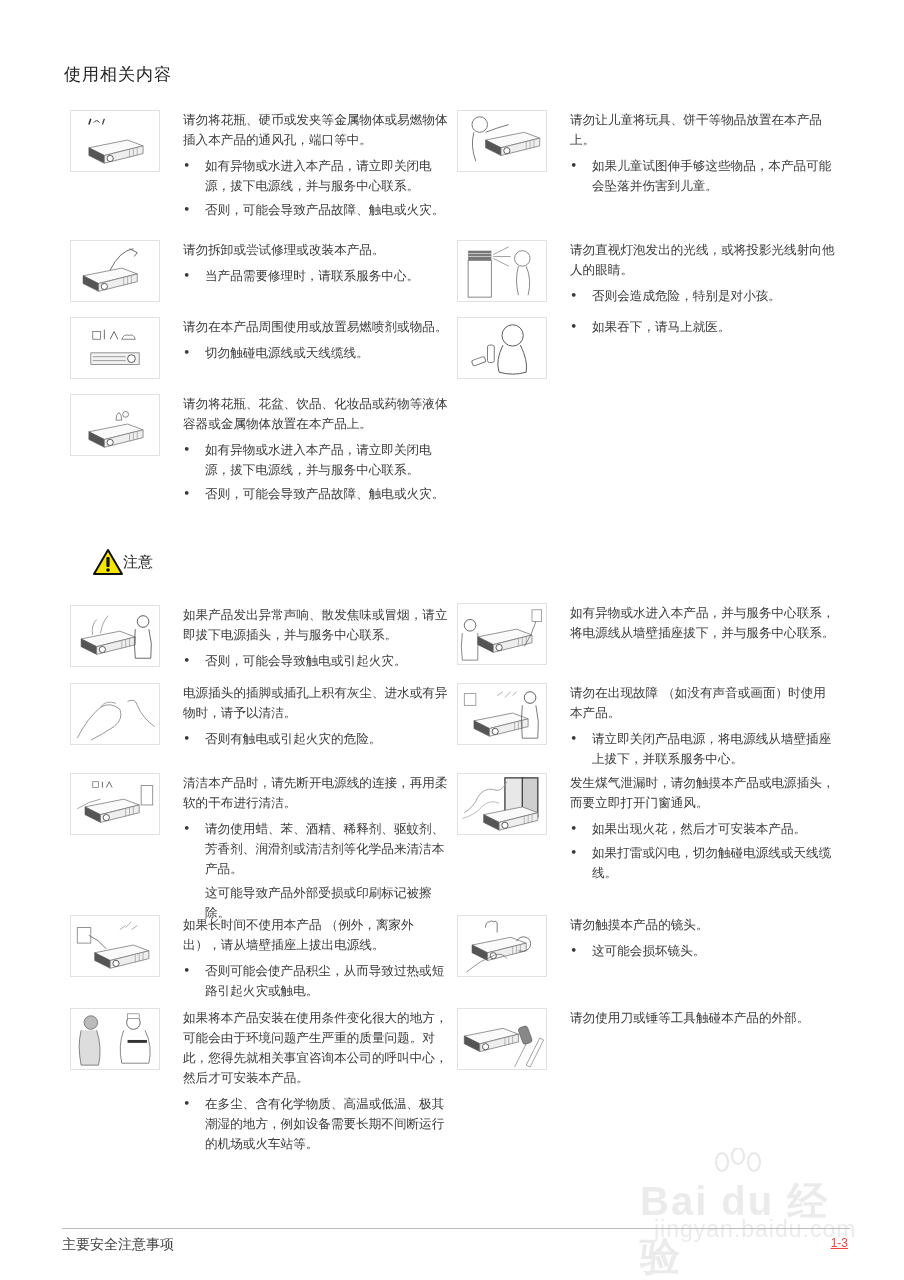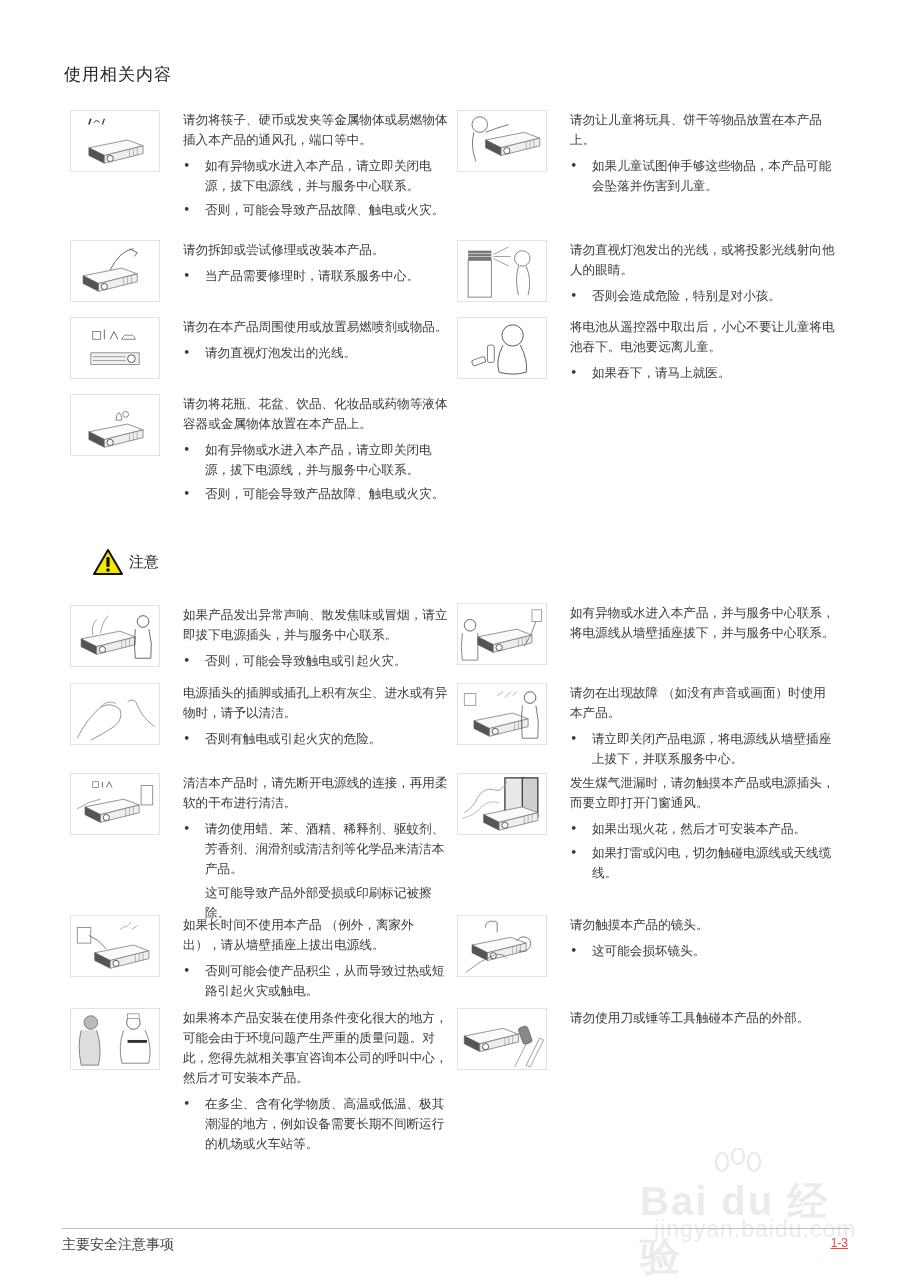--- a/index.html
+++ b/index.html
@@ -10,21 +10,21 @@
     .item { position: absolute; width: 380px; }
     .thumb { position: absolute; left: 0; top: 0; width: 90px; height: 62px; border: 1px solid #e2e2e2; background: #fff; overflow: hidden; }
     .thumb svg { width: 100%; height: 100%; display: block; }
     .text { position: absolute; left: 113px; top: 0; width: 265px; font-size: 12.6px; line-height: 20px; color: #3a3a3a; }
     .lead { margin-bottom: 6px; }
     .bullets { list-style: none; }
     .bullets li { position: relative; padding-left: 22px; margin-bottom: 4px; }
     .bullets li .dot { position: absolute; left: 0; top: 0; }
     .extra { padding-left: 22px; }
 
-    .caution { position: absolute; left: 93px; top: 549px; display: flex; align-items: center; gap: 6px; }
+    .caution { position: absolute; left: 93px; top: 549px; display: flex; align-items: center; }
     .caution-label { font-family: "DejaVu Sans", "Liberation Sans", sans-serif; font-size: 15px; color: #222; }
 
     .footer-rule { position: absolute; left: 62px; top: 1228px; width: 788px; height: 1px; background: #bdbdbd; }
     .footer-left { position: absolute; left: 62px; top: 1236px; font-size: 14px; color: #444; }
     .footer-right { position: absolute; right: 56px; top: 1236px; font-family: "Liberation Sans", sans-serif; font-size: 12px; color: #ef4444; text-decoration: underline; }
 
     .watermark { position: absolute; left: 640px; top: 1148px; width: 210px; height: 90px; opacity: 0.35; }
     .wm-text { position: absolute; left: 0; top: 26px; font-family: "Liberation Sans", sans-serif; font-size: 40px; font-weight: bold; color: #c8c8c8; letter-spacing: 2px; }
     .wm-url { position: absolute; left: 14px; top: 68px; font-family: "Liberation Sans", sans-serif; font-size: 23px; color: #c8c8c8; letter-spacing: 1px; }
   </style>
@@ -50,21 +50,21 @@
 <div class="item" style="left:70px; top:110px;">
   <div class="thumb">
     <svg viewBox="0 0 90 62">
         <line x1="18" y1="14" x2="20" y2="8" stroke="#333" stroke-width="1.6"></line>
         <path d="M23 12 q3 -4 6 0" stroke="#333" fill="none" stroke-width="1"></path>
         <line x1="32" y1="14" x2="34" y2="8" stroke="#333" stroke-width="1.2"></line>
         <use href="#proj"></use>
       </svg>
   </div>
   <div class="text">
-    <p class="lead">请勿将筷子、硬币或发夹等金属物体或易燃物体插入本产品的通风孔，端口等中。</p>
+    <p class="lead">请勿将花瓶、硬币或发夹等金属物体或易燃物体插入本产品的通风孔，端口等中。</p>
     <ul class="bullets">
       <li><span class="dot">•</span><span>如有异物或水进入本产品，请立即关闭电源，拔下电源线，并与服务中心联系。</span></li>
       <li><span class="dot">•</span><span>否则，可能会导致产品故障、触电或火灾。</span></li>
     </ul>
   </div>
 </div>
 
 <div class="item" style="left:70px; top:240px;">
   <div class="thumb">
     <svg viewBox="0 0 90 62">
@@ -90,21 +90,21 @@
         <path d="M52 22 q2 -6 8 -4 q4 -2 6 4 z" stroke="#666" fill="none" stroke-width="0.8"></path>
         <rect x="20" y="36" width="50" height="12" fill="#f2f2f2" stroke="#777" stroke-width="0.8"></rect>
         <line x1="22" y1="40" x2="56" y2="40" stroke="#999"></line>
         <line x1="22" y1="44" x2="56" y2="44" stroke="#999"></line>
         <circle cx="62" cy="42" r="4" fill="#fff" stroke="#555"></circle>
       </svg>
   </div>
   <div class="text">
     <p class="lead">请勿在本产品周围使用或放置易燃喷剂或物品。</p>
     <ul class="bullets">
-      <li><span class="dot">•</span><span>请勿直视灯泡发出的光线。</span></li>
+      <li><span class="dot">•</span><span>切勿触碰电源线或天线缆线。</span></li>
     </ul>
   </div>
 </div>
 
 <div class="item" style="left:70px; top:394px;">
   <div class="thumb">
     <svg viewBox="0 0 90 62">
         <path d="M46 26 q0 -6 3 -8 q3 2 3 8 z" stroke="#666" fill="none" stroke-width="0.8"></path>
         <circle cx="56" cy="20" r="3" fill="none" stroke="#666" stroke-width="0.8"></circle>
         <use href="#proj"></use>
@@ -160,21 +160,20 @@
 <div class="item" style="left:457px; top:317px;">
   <div class="thumb">
     <svg viewBox="0 0 90 62">
         <circle cx="56" cy="18" r="11" fill="none" stroke="#555" stroke-width="1"></circle>
         <path d="M46 28 q-8 16 -4 28 q14 4 28 0 q2 -12 -6 -28" stroke="#555" fill="none" stroke-width="1"></path>
         <rect x="30" y="28" width="7" height="18" rx="2" fill="#fff" stroke="#777"></rect>
         <rect x="14" y="42" width="14" height="6" rx="2" fill="#fff" stroke="#777" transform="rotate(-20 20 45)"></rect>
       </svg>
   </div>
   <div class="text">
-    <p class="lead">将电池从遥控器中取出后，小心不要让儿童将电池吞下。电池要远离儿童。</p>
     <ul class="bullets">
       <li><span class="dot">•</span><span>如果吞下，请马上就医。</span></li>
     </ul>
   </div>
 </div>
 
 <div class="caution">
   <svg width="30" height="26" viewBox="0 0 30 26">
     <polygon points="15,1 29,25 1,25" fill="#f5e600" stroke="#111" stroke-width="2" stroke-linejoin="round"></polygon>
     <rect x="13.4" y="8" width="3.2" height="10" rx="1.2" fill="#111"></rect>

